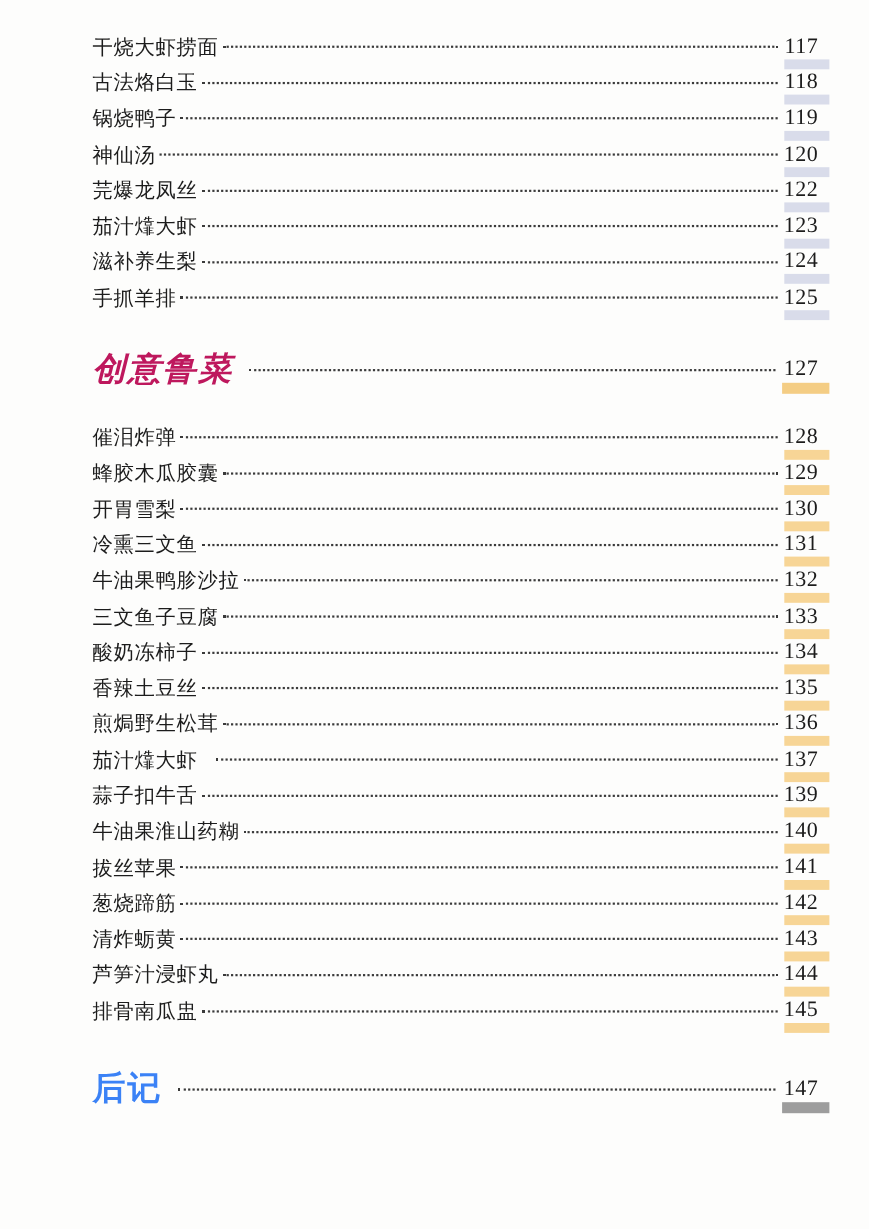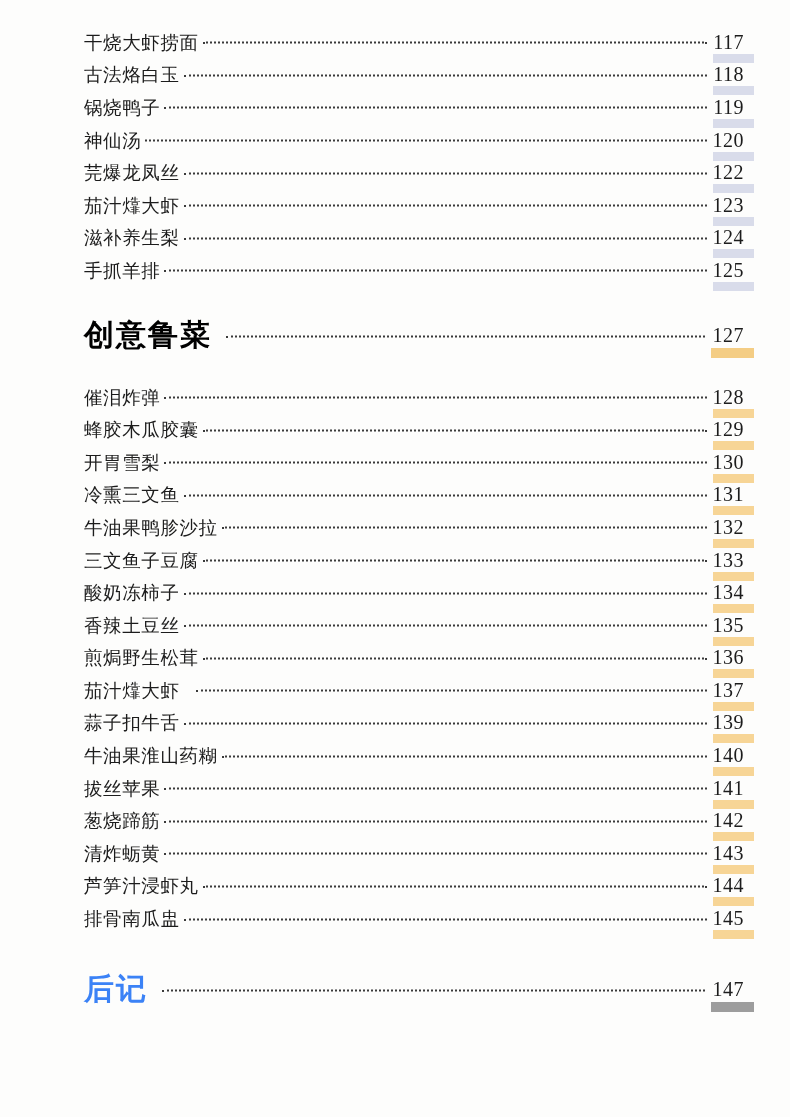--- a/index.html
+++ b/index.html
@@ -133,21 +133,21 @@
   </div>
       <div class="toc-row">
     <span class="dish">手抓羊排</span>
     <span class="leader"></span>
     <span class="pagecol">
       <span class="pagenum">125</span>
       <span class="bar" style="background: rgb(217, 220, 234);"></span>
     </span>
   </div>
       <div class="heading-row">
-    <span class="heading-label" style="color: #000000;">创意鲁菜</span>
+    <span class="heading-label" style="color: #be185d; font-style: italic;">创意鲁菜</span>
     <span class="leader"></span>
     <span class="pagecol">
       <span class="pagenum">127</span>
       <span class="bar" style="background: rgb(244, 205, 132);"></span>
     </span>
   </div>
       <div class="toc-row">
     <span class="dish">催泪炸弹</span>
     <span class="leader"></span>
     <span class="pagecol">

